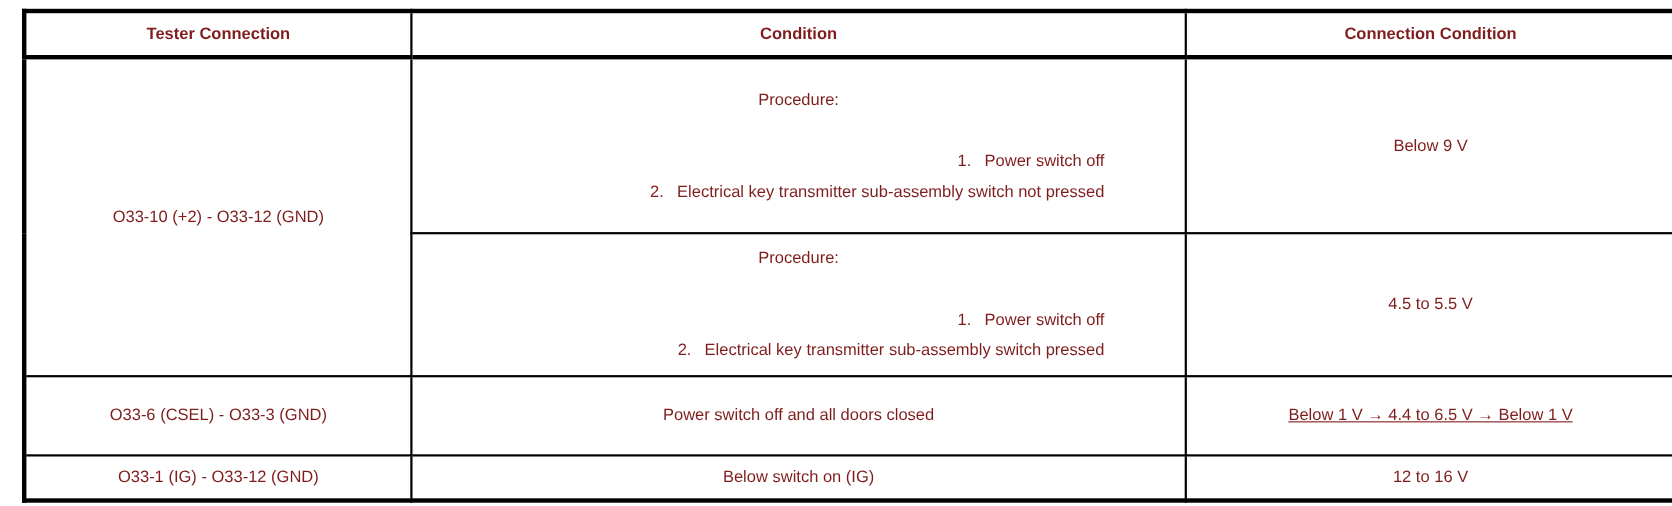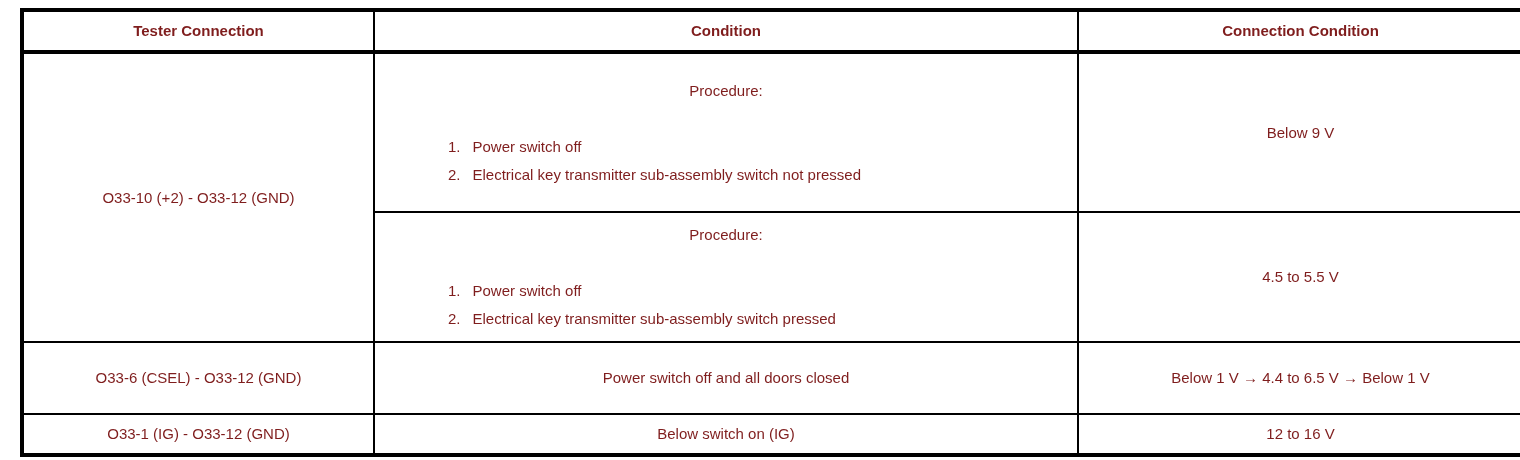--- a/index.html
+++ b/index.html
@@ -40,26 +40,26 @@
 
   tr.r1a td { height: 149px; }
   tr.r1b td { height: 120px; }
   tr.r2  td { height: 62px; }
   tr.r3  td { height: 30px; text-align: center; }
 
   .proc-title { margin-bottom: 28px; }
   .step {
     max-width: 556px;
     margin: 0 auto;
-    text-align: left;
+    text-align: right;
   }
   .step-num { margin-right: 12px; }
 
   .wrap-250 { max-width: 250px; margin: 0 auto; }
-  .wrap-368 { max-width: 368px; margin: 0 auto; }
+  .wrap-368 { max-width: 368px; margin: 0 auto; text-decoration: underline; }
 </style>
 </head>
 <body>
 
 <table class="spec-table">
   <colgroup>
     <col class="c1">
     <col class="c2">
     <col class="c3">
   </colgroup>
@@ -89,21 +89,21 @@
         <div class="proc-title">Procedure:</div>
         <div class="step"><span class="step-num">1.</span><span>Power switch off</span></div>
         <div class="step"><span class="step-num">2.</span><span>Electrical key transmitter sub-assembly switch pressed</span></div>
       </td>
       <td>
         <div>4.5 to 5.5 V</div>
       </td>
     </tr>
     <tr class="r2">
       <td>
-        <div class="wrap-250">O33-6 (CSEL) - O33-12 (GND)</div>
+        <div class="wrap-250">O33-6 (CSEL) - O33-3 (GND)</div>
       </td>
       <td>
         <div>Power switch off and all doors closed</div>
       </td>
       <td>
         <div class="wrap-368">Below 1 V → 4.4 to 6.5 V → Below 1 V</div>
       </td>
     </tr>
     <tr class="r3">
       <td>

